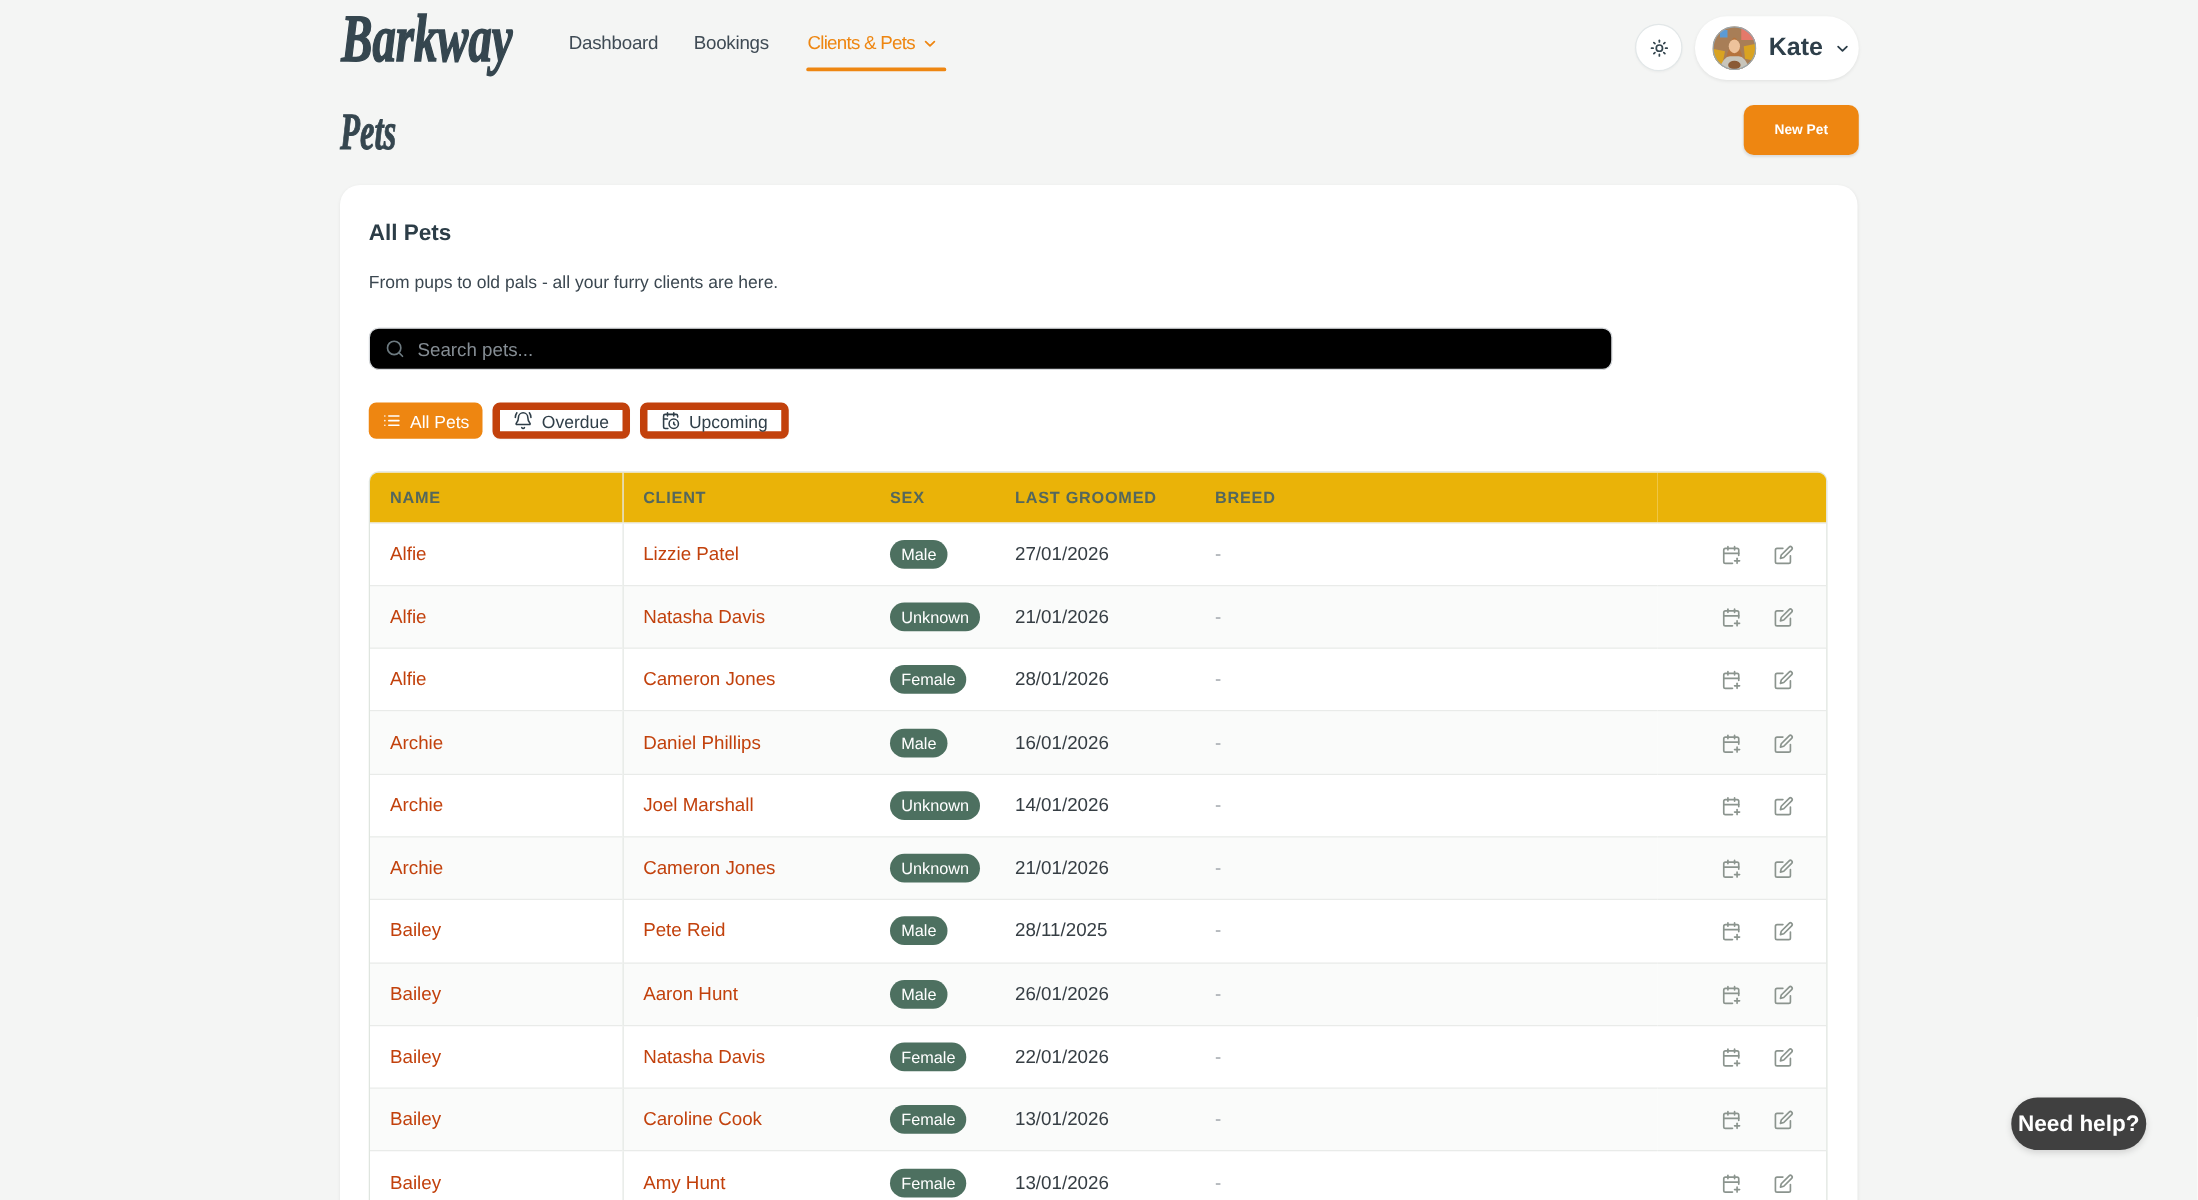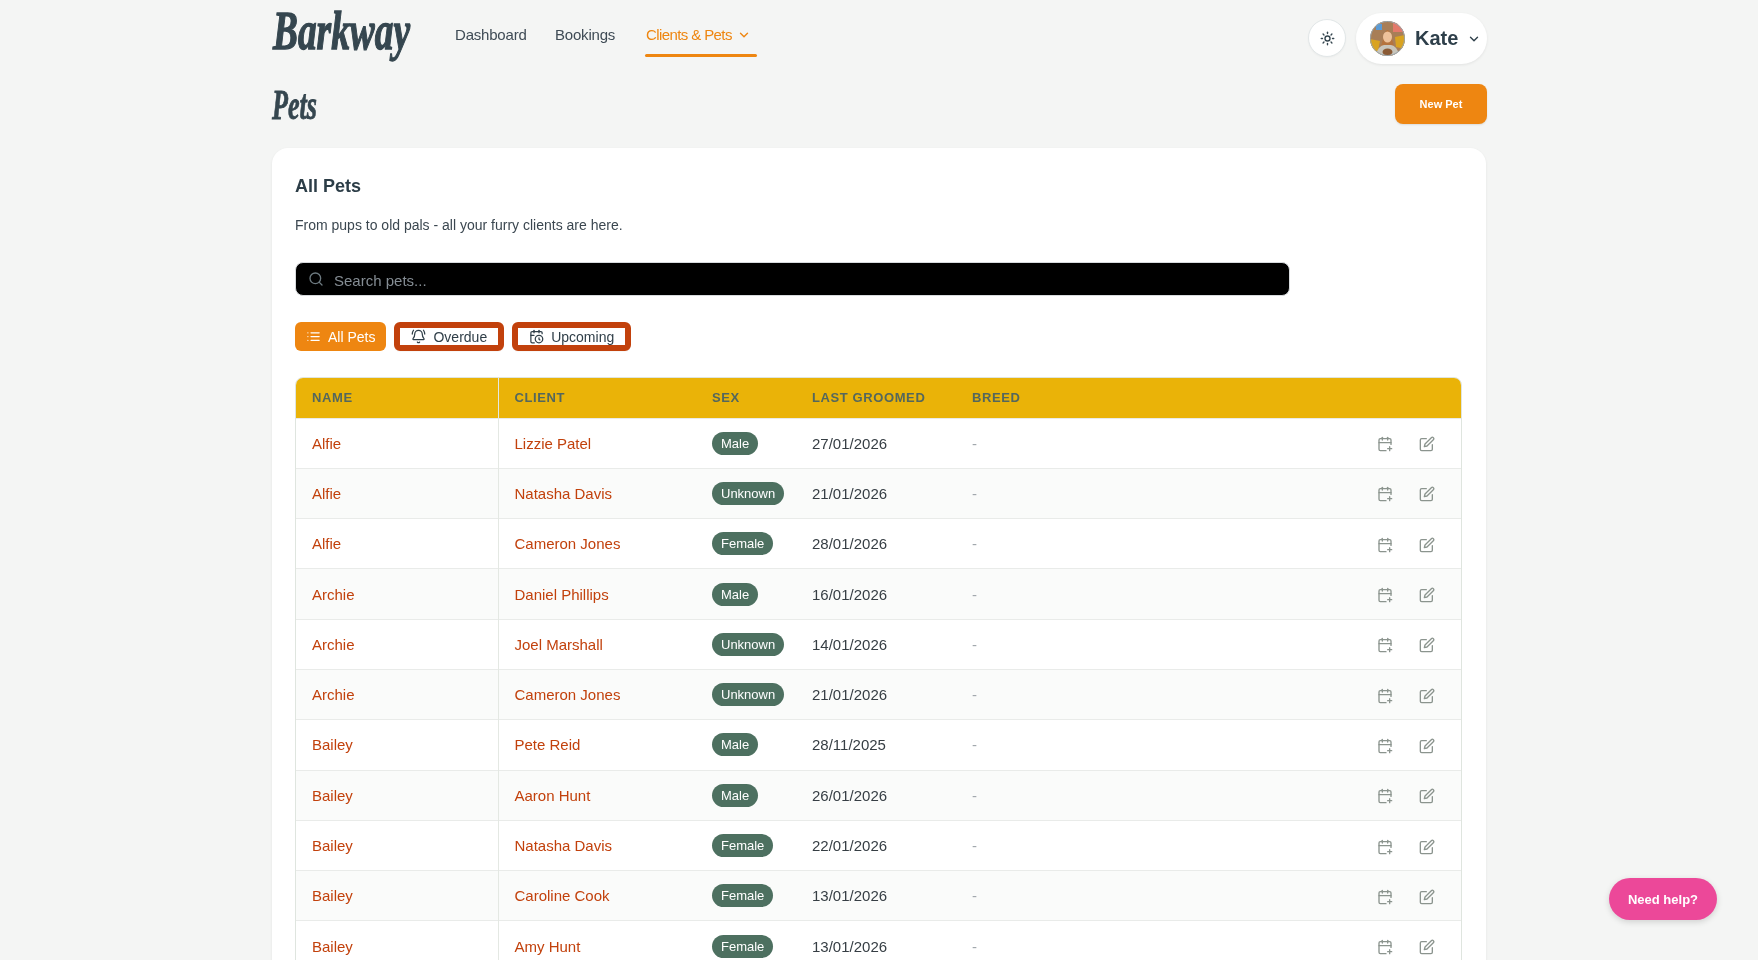--- a/index.html
+++ b/index.html
@@ -39,21 +39,21 @@
   tbody td { height:50.3px; padding:0 0 0 16px; font-size:15px; border-top:1px solid #e9ebe9; }
   tbody tr:nth-child(even) td { background:#fafbfa; }
   td.c1, th.c1 { border-right:1px solid #e4e8e3; }
   .lnk { color:#c2410c; font-weight:400;margin-top:23px; }
   .pill { display:inline-block; background:#4d7060; color:#fff; font-size:13px; border-radius:12px; padding:4px 9px; line-height:15px; }
   .date { color:#363e44; }
   .dash { color:#a2a8ad; }
   td.act { text-align:right; padding-right:26px; white-space:nowrap; }
   td.act svg { margin-left:26px; vertical-align:middle; }
 
-  .help { position:absolute; left:1609px; top:878px; width:108px; height:42px; background:#ec4899; border-radius:21px; color:#fff; font-size:13px; font-weight:700; display:flex; align-items:center; justify-content:center; box-shadow:0 2px 6px rgba(0,0,0,0.15); }
+  .help { position:absolute; left:1609px; top:878px; width:108px; height:42px; background:#404040; border-radius:21px; color:#fff; font-size:18px; font-weight:700; display:flex; align-items:center; justify-content:center; box-shadow:0 2px 6px rgba(0,0,0,0.15); }
 </style>
 </head>
 <body>
 <div class="page">
 
   <svg class="abs" style="left:265px;top:0px" width="200" height="70">
     <text x="8" y="49" font-family="Liberation Serif" font-style="italic" font-weight="bold" font-size="54" fill="#35464f" stroke="#35464f" stroke-width="1.3" textLength="137" lengthAdjust="spacingAndGlyphs">Barkway</text>
   </svg>
 
   <div class="nav">

